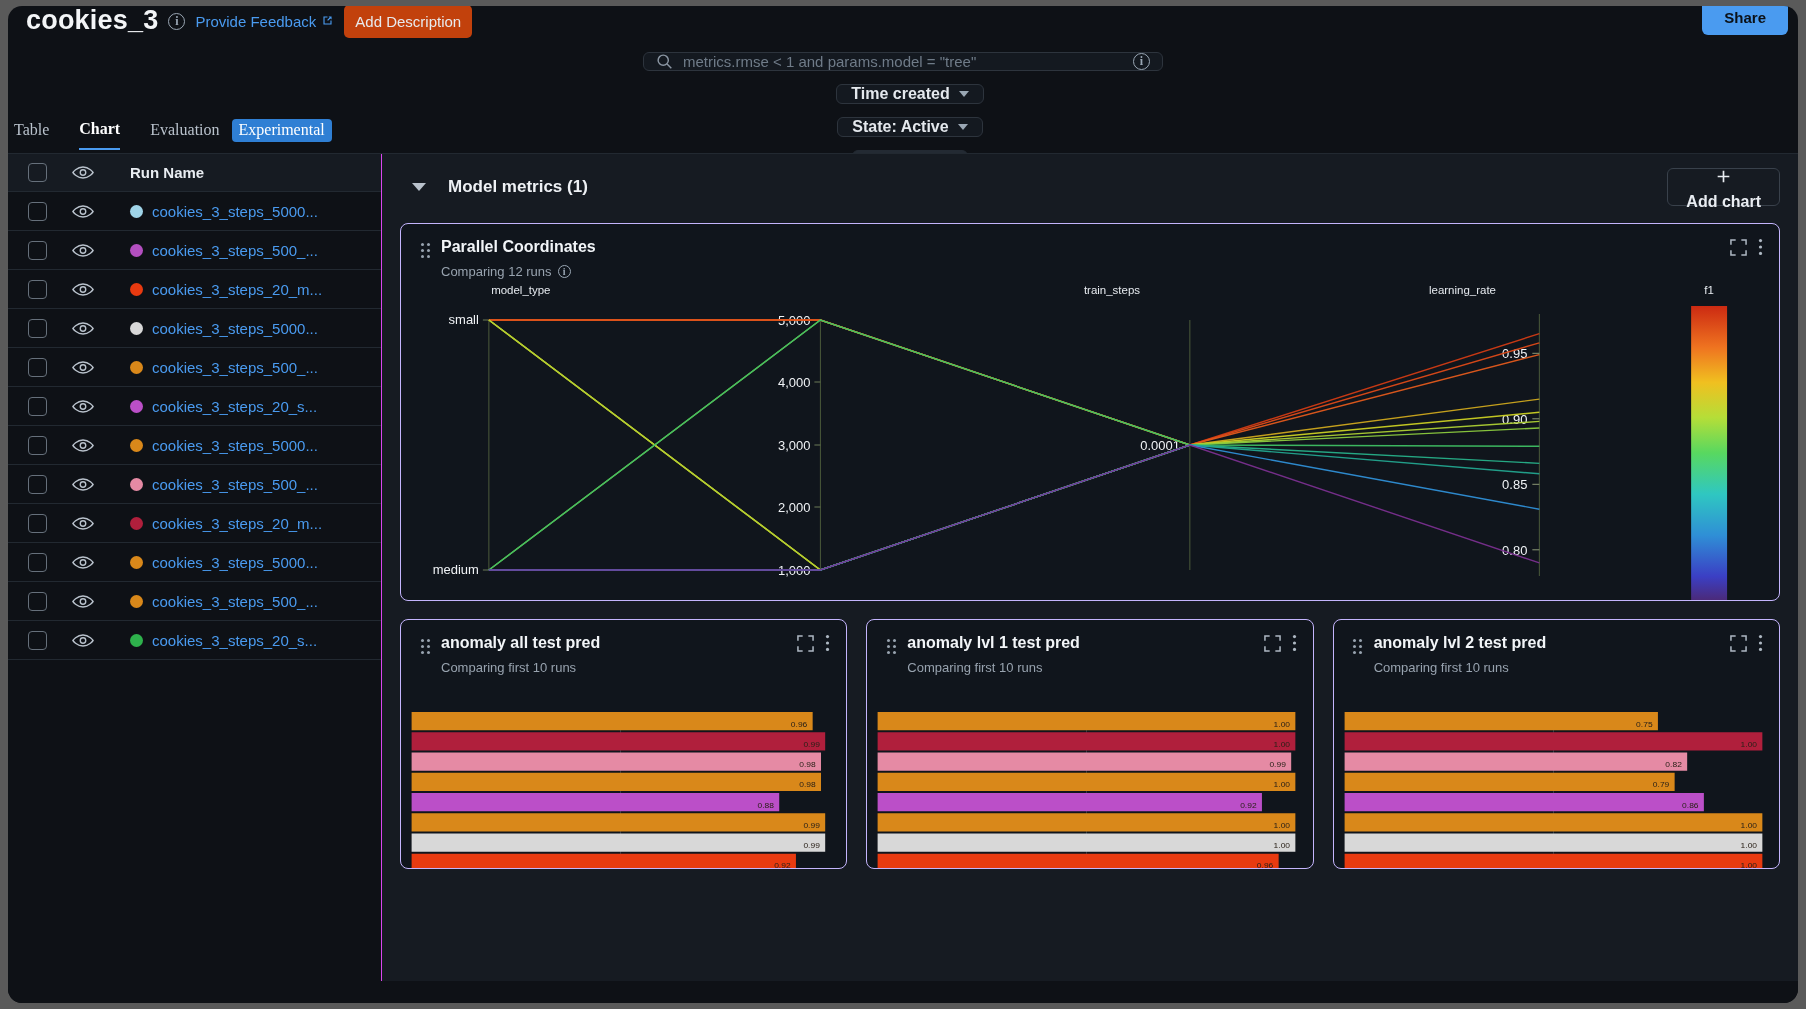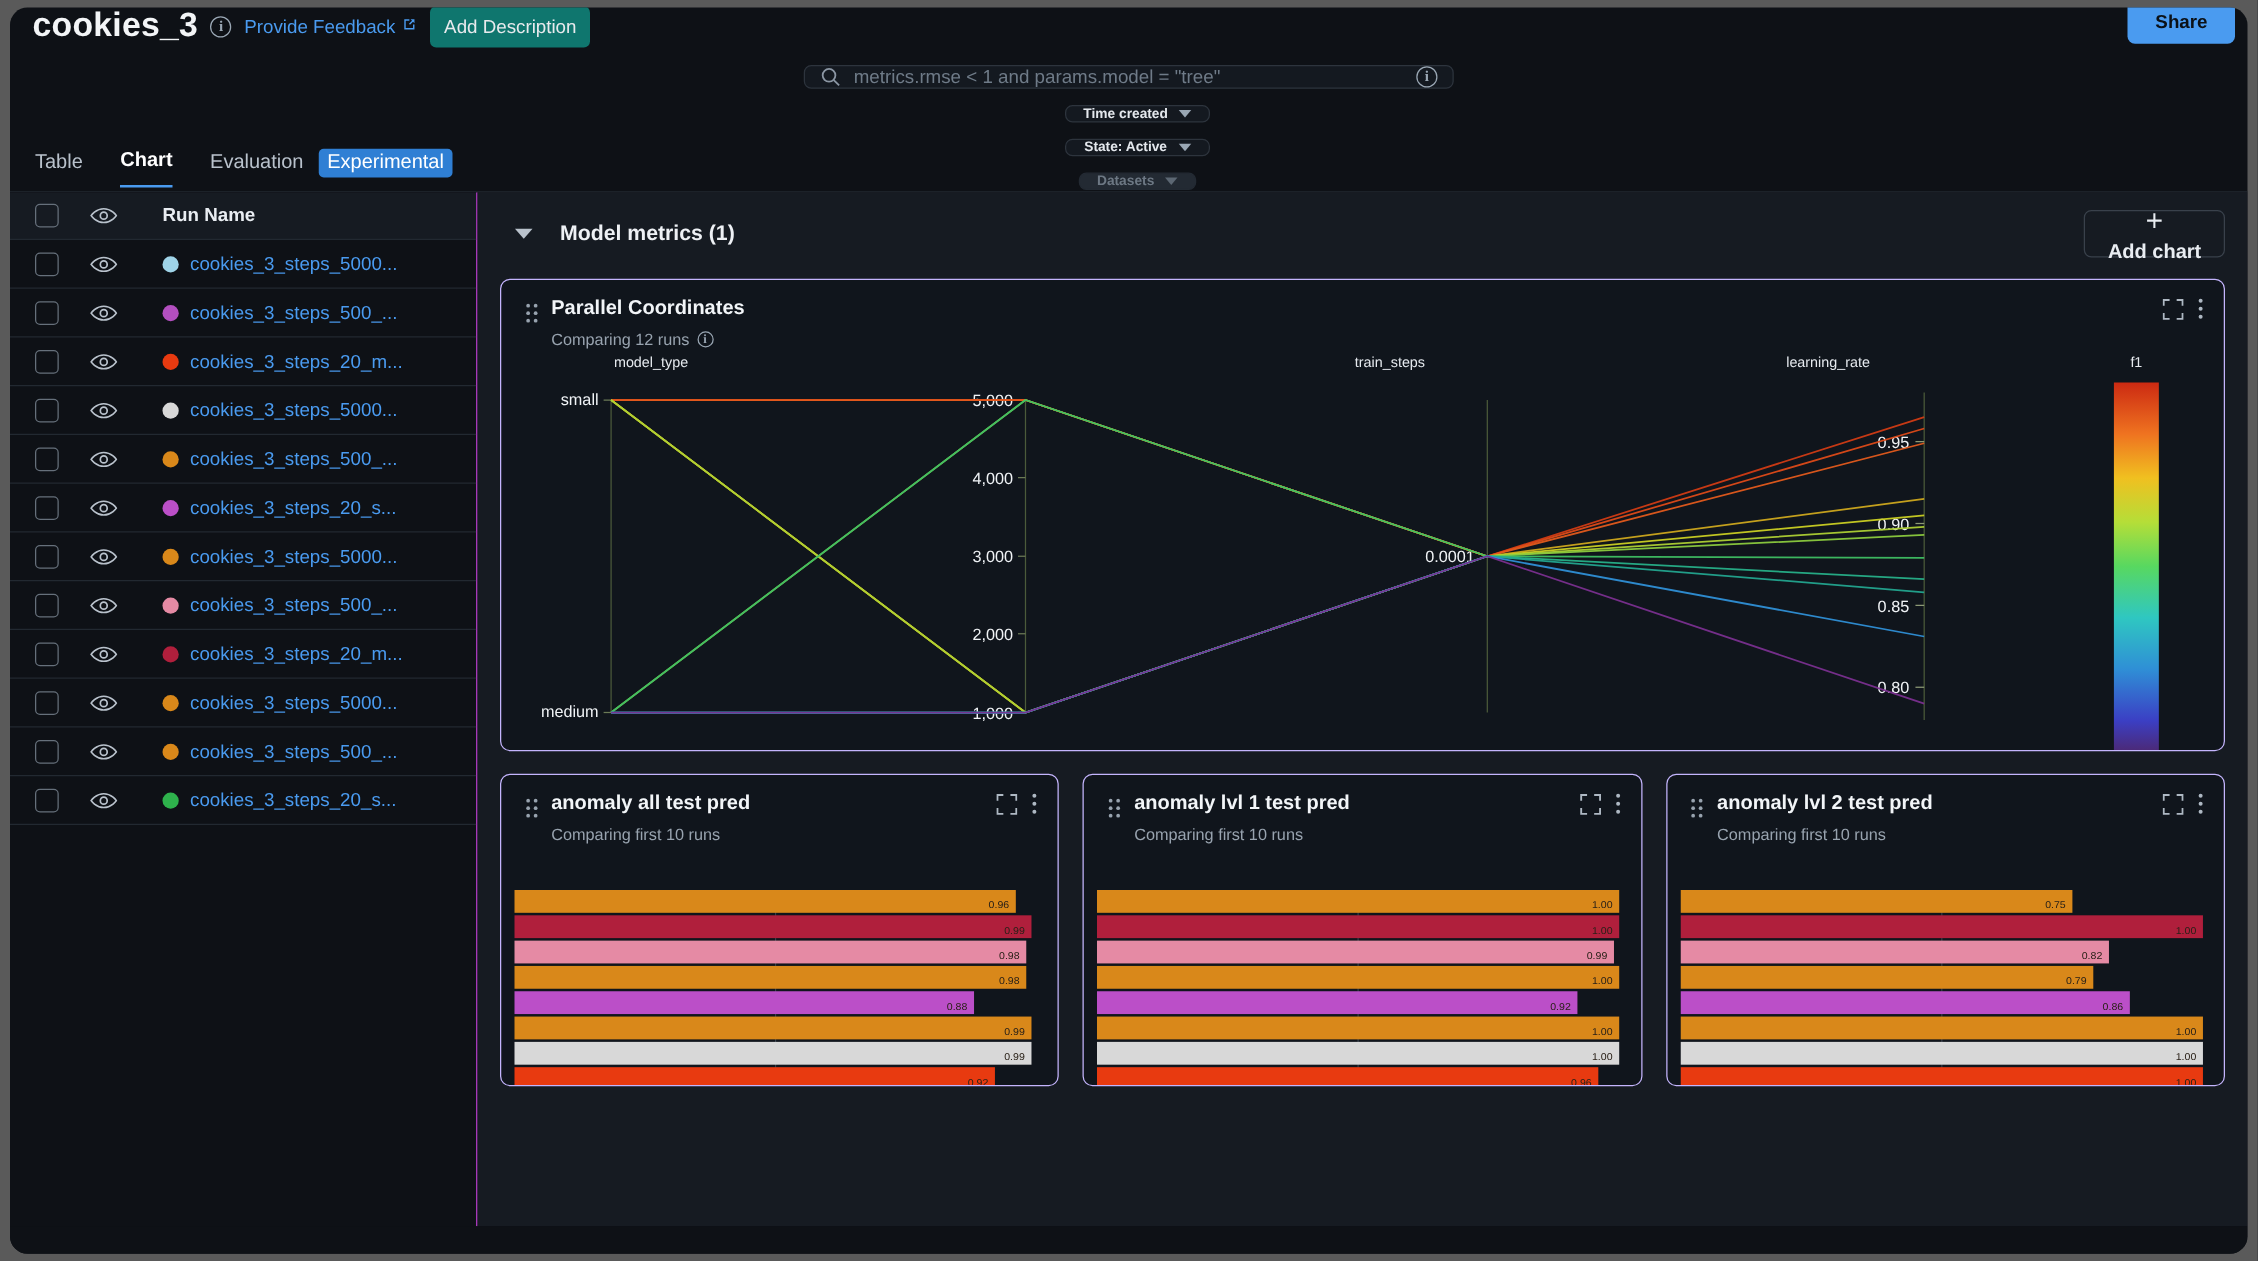--- a/index.html
+++ b/index.html
@@ -32,21 +32,21 @@
     border: 1.6px solid #9aa7b4; color: #9aa7b4;
     font-size: 12px; font-weight: 700; line-height: 14px; text-align: center;
     font-family: "Liberation Serif", serif; margin-top: -8px;
   }
   .feedback-link {
     color: #4a9bf0; font-size: 15px; margin-top: -8px; cursor: pointer;
     display: flex; align-items: center; gap: 5px;
   }
   .ext-icon { display: inline-block; }
   .add-desc-btn {
-    background: #0f766e; color: #e8eaed; font-size: 15px;
+    background: #c2410c; color: #e8eaed; font-size: 15px;
     padding: 8px 11px; border-radius: 5px; margin-top: -8px; cursor: pointer;
   }
   .share-btn {
     position: absolute; right: 10px; top: -6px;
     background: #4a9bf0; color: #0b1117; font-weight: 700; font-size: 15px;
     padding: 9px 22px; border-radius: 6px; cursor: pointer;
     overflow: hidden; white-space: nowrap;
   }
 
   
@@ -60,39 +60,40 @@
   }
   .searchbox input {
     flex: 1; background: transparent; border: none; outline: none;
     color: #cfd6de; font-size: 15px; font-family: "Liberation Sans", sans-serif;
   }
   .searchbox input::placeholder { color: #6f7b88; }
   .ico-svg { display: block; }
   .pill {
     height: 39px; border: 1px solid #2d343d; border-radius: 6px; background: #141920;
     display: flex; align-items: center; gap: 9px; padding: 0 14px;
-    color: #e4e8ed; font-size: 11px; font-weight: 700; cursor: pointer; white-space: nowrap; margin-left: 14px;
+    color: #e4e8ed; font-size: 16px; font-weight: 700; cursor: pointer; white-space: nowrap; margin-left: 14px;
   }
   .pill.disabled { background: #232a33; border-color: #232a33; color: #6d7884; cursor: default; }
   .chev { width: 0; height: 0; border-left: 5px solid transparent; border-right: 5px solid transparent;
           border-top: 6px solid #9aa7b4; }
   .spacer { flex: 1; }
   .icon-btn { width: 32px; height: 32px; display: flex; align-items: center; justify-content: center;
               cursor: pointer; color: #b6c0cb; }
   .newrun-btn {
     height: 39px; background: #4a9bf0; color: #0b1117; font-weight: 700; font-size: 16px;
     border-radius: 6px; display: flex; align-items: center; gap: 8px;
     padding: 0 20px; cursor: pointer; white-space: nowrap; margin-right: -44px;
   }
 
   
   .tabs {
     position: absolute; left: 0; top: 110px; width: 100%; height: 38px;
-    display: flex; align-items: center; gap: 30px; padding-left: 20px;
+    display: flex; align-items: center; gap: 30px; padding-left: 6px;
     border-bottom: 1px solid #222931;
+    font-family: Liberation Serif, serif;
   }
   .tab { font-size: 16px; color: #b9c2cc; cursor: pointer; padding-bottom: 10px; }
   .tab.active { color: #ffffff; font-weight: 700; border-bottom: 2.5px solid #4a9bf0; }
   .tab.expbadge {
     background: #2f7fd4; color: #fff; border-radius: 4px;
     padding: 2px 7px 3px; font-size: 16px; margin-left: -18px; margin-bottom: 8px;
   }
 
   
   .runlist {

